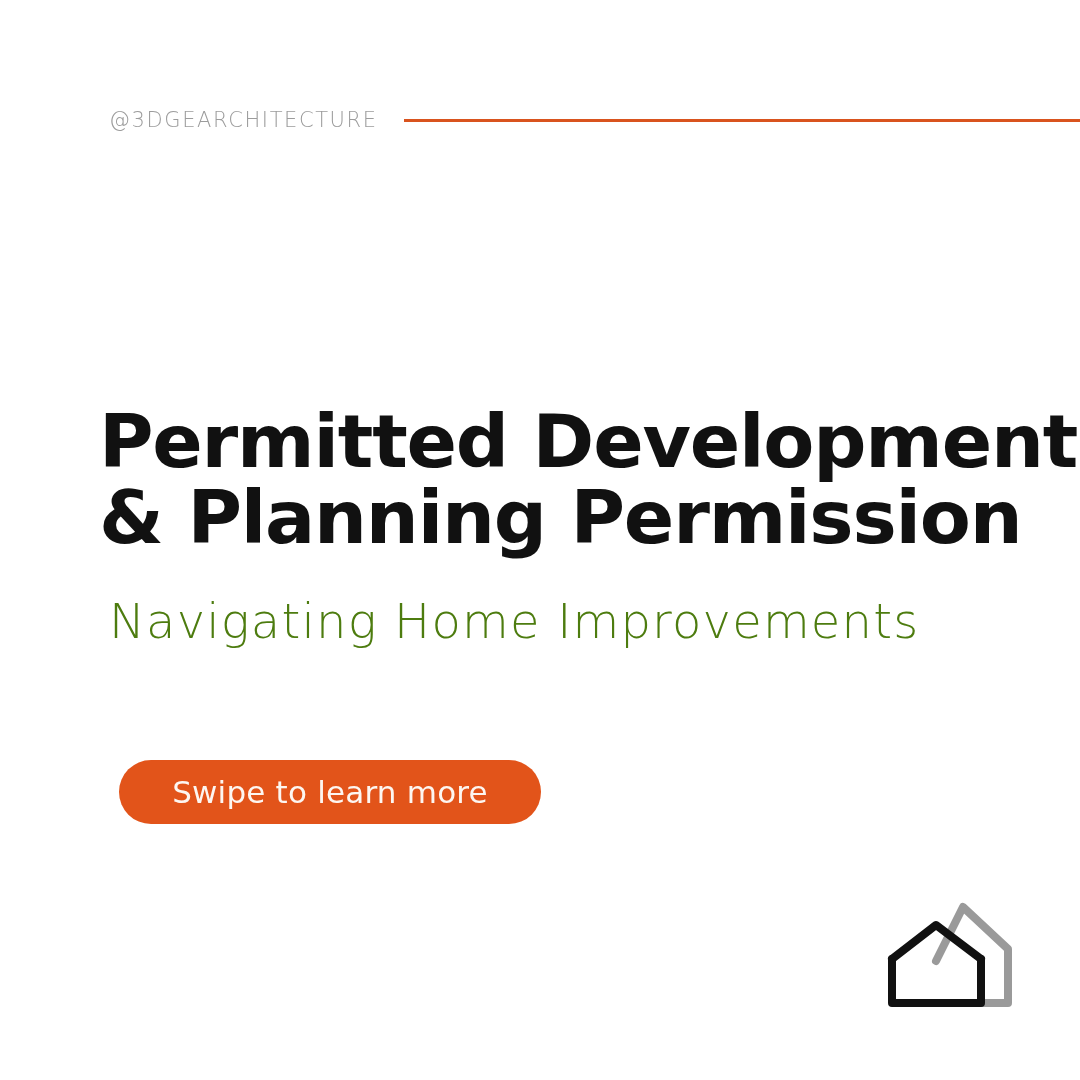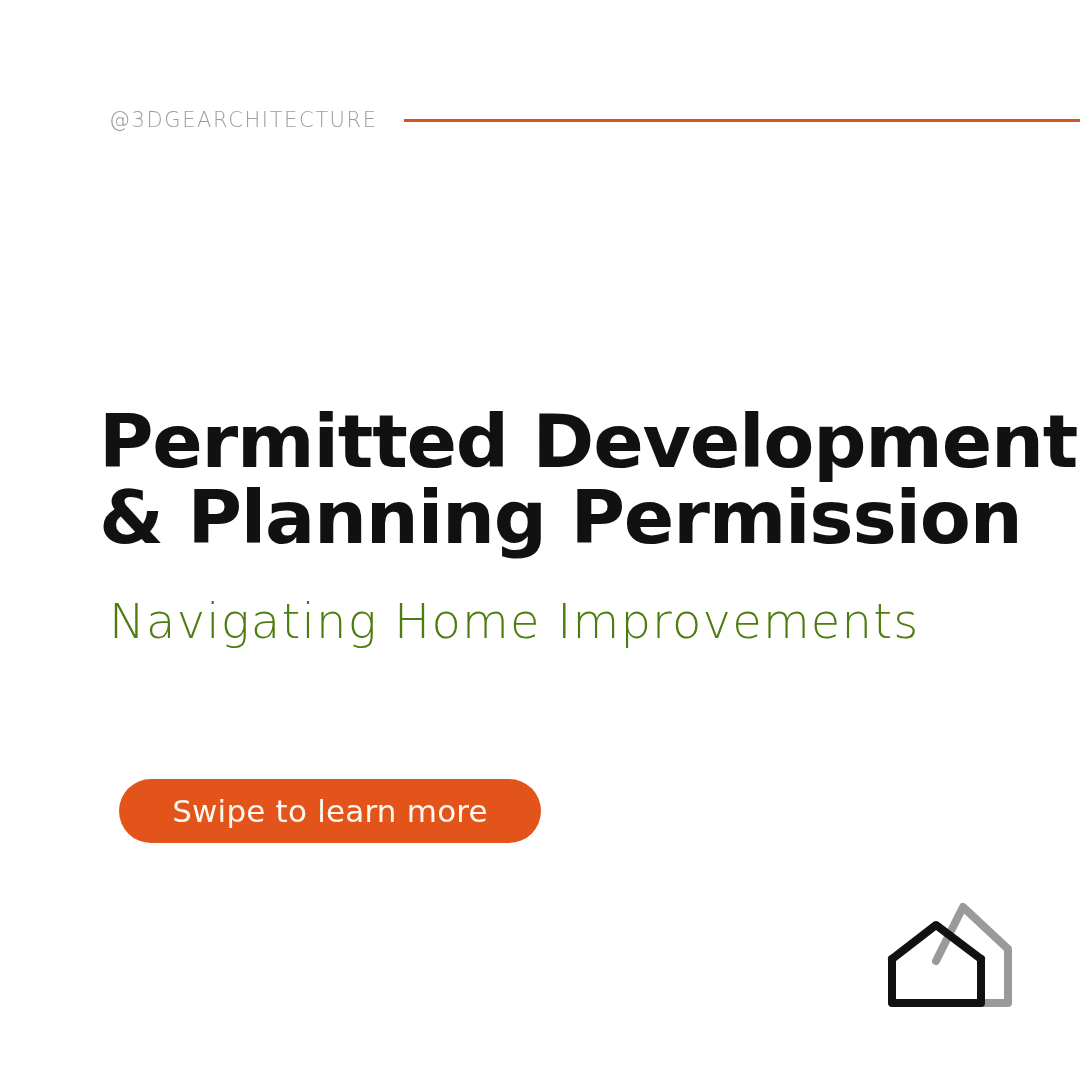--- a/index.html
+++ b/index.html
@@ -78,21 +78,21 @@
     line-height: 58px;
     letter-spacing: 1.2px;
     color: #4d7c0f;
     white-space: nowrap;
   }
 
   
   .cta {
     position: absolute;
     left: 119px;
-    top: 779px;
+    top: 760px;
     width: 422px;
     height: 64px;
     border: none;
     border-radius: 32px;
     background: #e2541a;
     color: #fdf6f1;
     font-family: "DejaVu Sans", sans-serif;
     font-size: 31px;
     font-weight: 400;
     letter-spacing: 0.2px;

